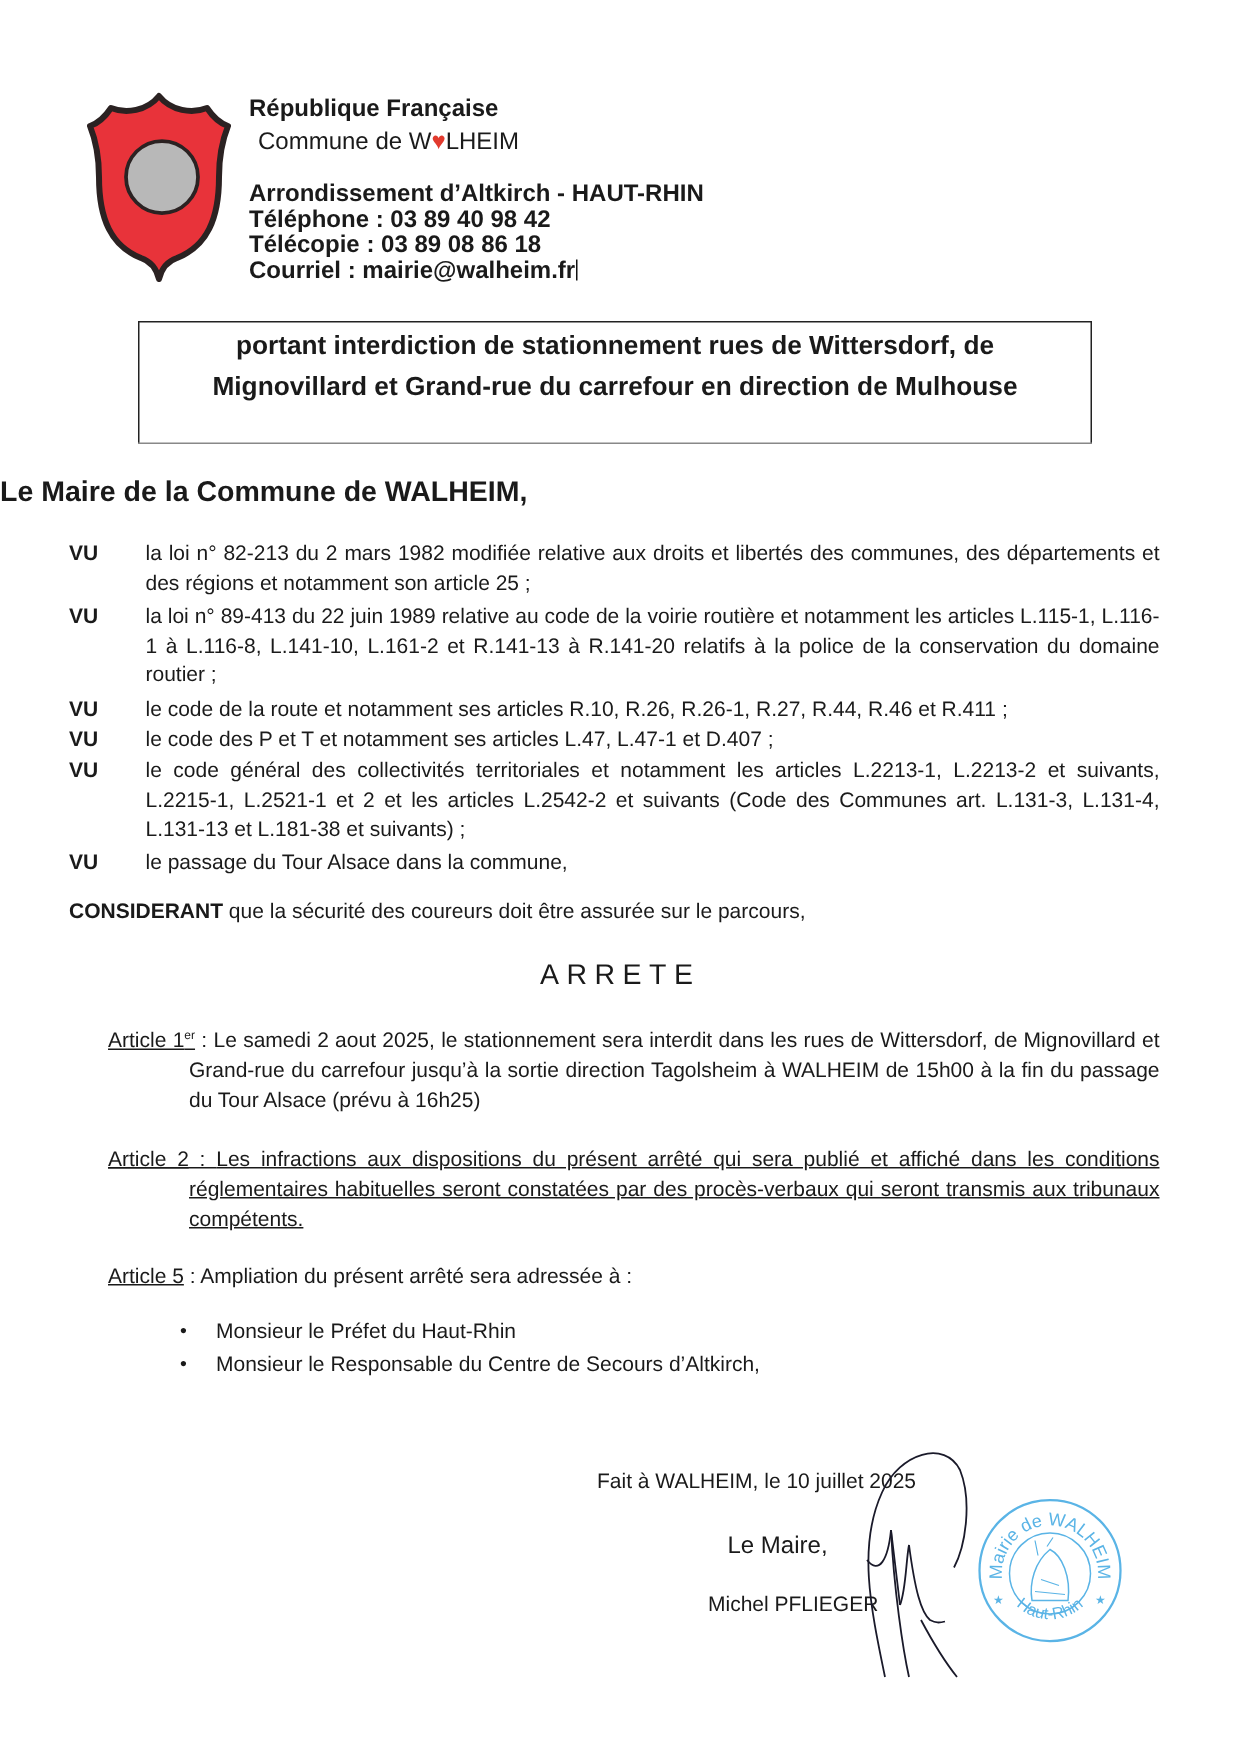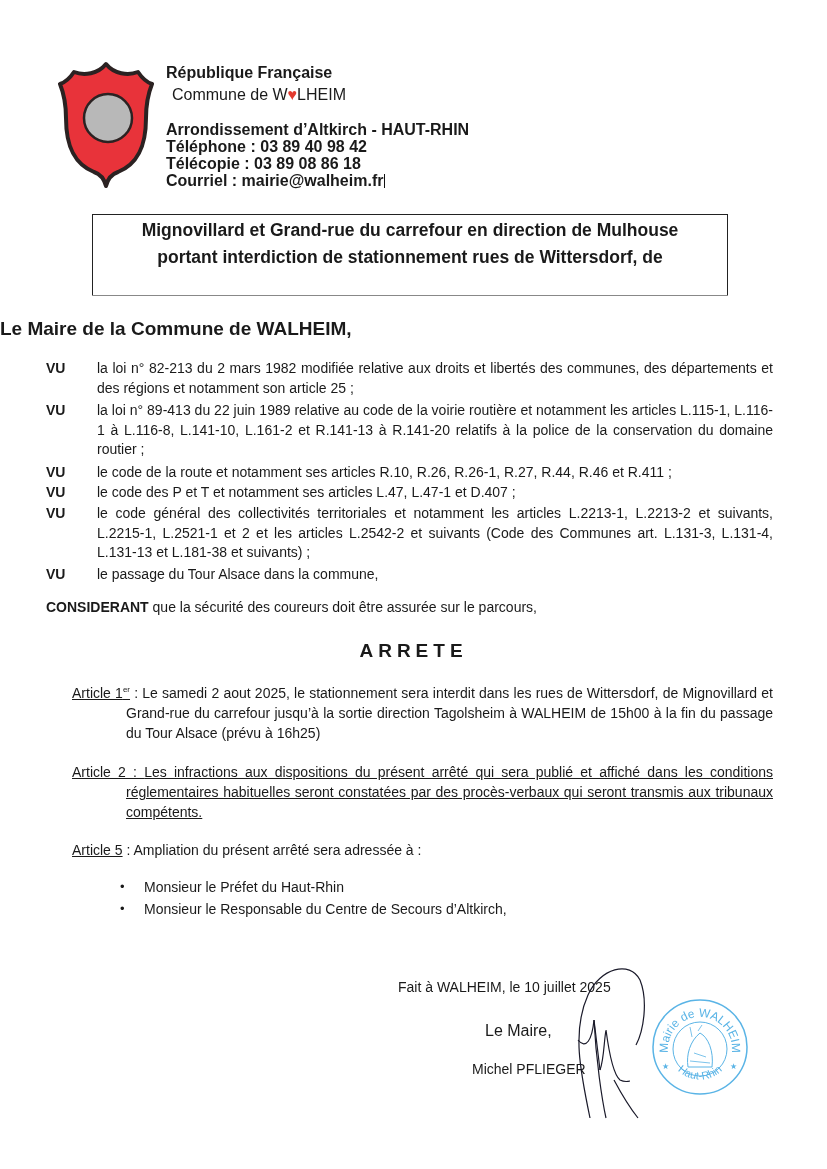--- a/index.html
+++ b/index.html
@@ -33,21 +33,21 @@
     #maire-heading { left: 0; width: 748px; top: 318px; text-align: left; font-size: 19px; font-weight: bold; }
 
     
     .vu-row { position: absolute; left: 46px; width: 727px; font-size: 14px; line-height: 19.5px; }
     .vu-label { position: absolute; left: 0; top: 0; font-weight: bold; width: 40px; }
     .vu-text { margin-left: 51px; text-align: justify; text-align-last: left; }
 
     #considerant { left: 46px; top: 599px; font-size: 14px; white-space: nowrap; }
     #considerant b { font-weight: bold; }
 
-    #arrete-heading { left: 0; width: 827px; top: 640px; text-align: center; font-size: 19px; font-weight: bold; letter-spacing: 5px; }
+    #arrete-heading { left: 0; width: 827px; top: 640px; text-align: center; font-size: 19px; font-weight: normal; letter-spacing: 5px; }
 
     .article { position: absolute; left: 46px; width: 727px; font-size: 14px; line-height: 20px; text-align: justify; }
     .article .art-label { font-weight: normal; text-decoration: underline; }
     .article .art-body { }
     .article .indent { padding-left: 54px; text-indent: -54px; margin-left: 26px; }
     sup { font-size: 8px; line-height: 0; }
 
     #recipients { left: 118px; top: 876px; font-size: 14px; line-height: 22px; list-style: none; margin: 0; padding: 0; }
     #recipients li { position: relative; padding-left: 26px; white-space: nowrap; }
     #recipients li:before { content: "\2022"; position: absolute; left: 2px; top: 0; font-size: 13px; }
@@ -68,22 +68,22 @@
 </svg>
 
 <div id="rep" class="abs hdr">République Française</div>
 <div id="commune" class="abs"><span>Commune de W</span><span class="heart">♥</span><span>LHEIM</span></div>
 <div id="arr" class="abs hdr">Arrondissement d’Altkirch - HAUT-RHIN</div>
 <div id="tel" class="abs hdr">Téléphone : 03 89 40 98 42</div>
 <div id="fax" class="abs hdr">Télécopie : 03 89 08 86 18</div>
 <div id="mail" class="abs hdr"><span>Courriel : mairie@walheim.fr</span><span class="caret"></span></div>
 
 <div id="title-box" class="abs">
+  <div>portant interdiction de stationnement rues de Wittersdorf, de</div>
   <div>Mignovillard et Grand-rue du carrefour en direction de Mulhouse</div>
-  <div>portant interdiction de stationnement rues de Wittersdorf, de</div>
 </div>
 
 <div id="maire-heading" class="abs">Le Maire de la Commune de WALHEIM,</div>
 
 <div class="vu-row" style="top:359px;">
   <span class="vu-label">VU</span>
   <div class="vu-text">la loi n° 82-213 du 2 mars 1982 modifiée relative aux droits et libertés des communes, des départements et des régions et notamment son article 25 ;</div>
 </div>
 <div class="vu-row" style="top:401px;">
   <span class="vu-label">VU</span>

